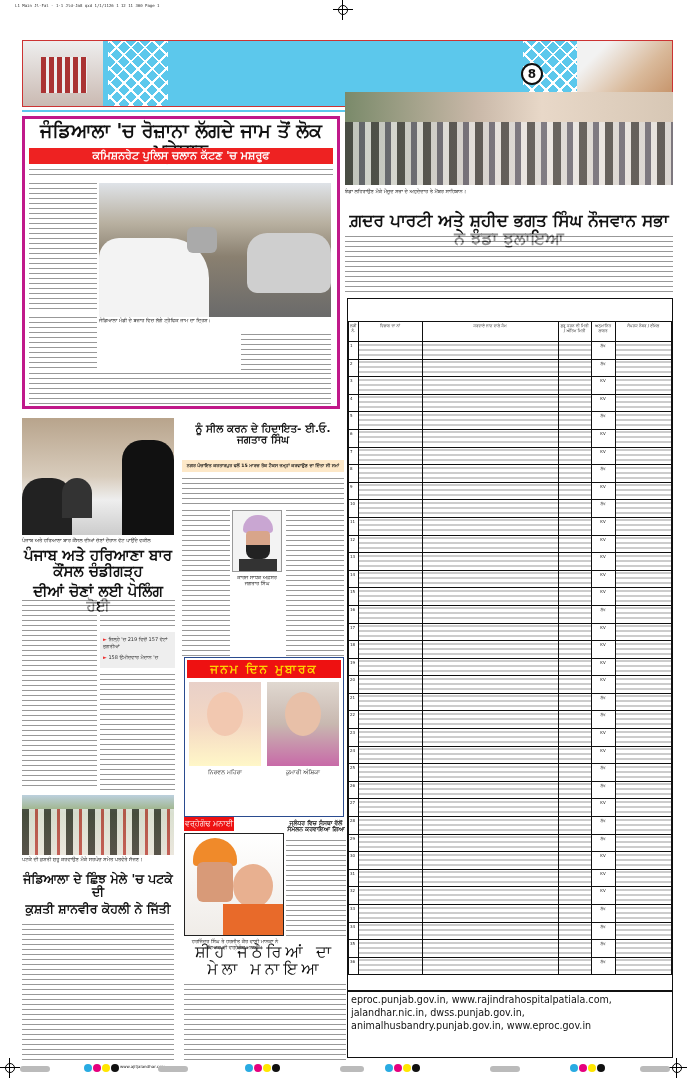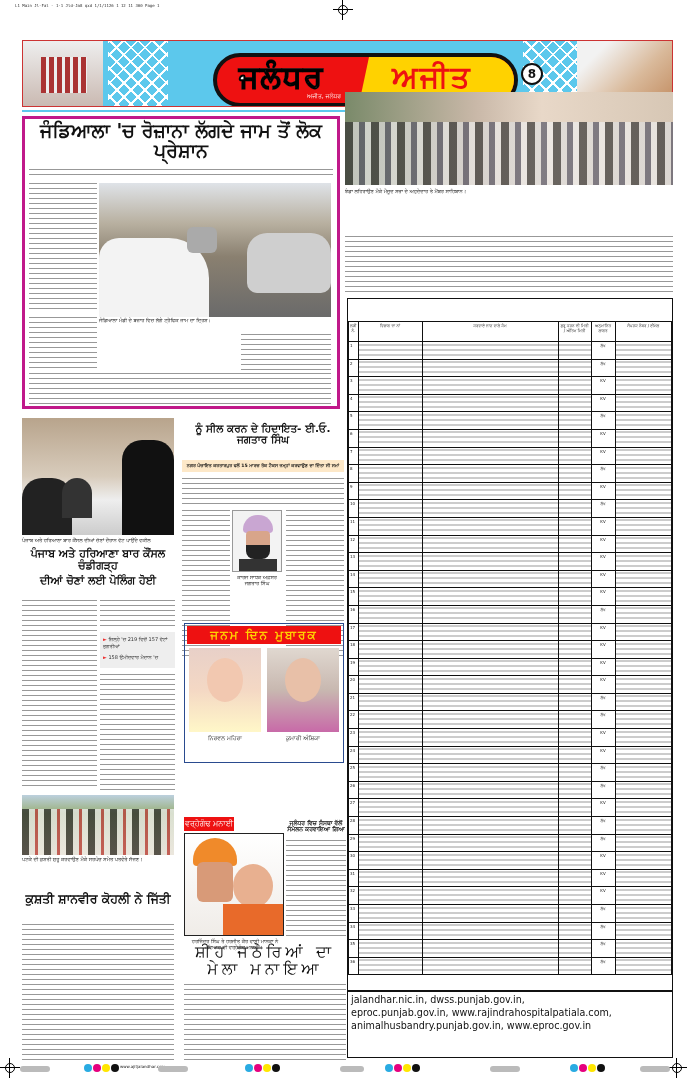--- a/index.html
+++ b/index.html
@@ -43,21 +43,21 @@
 td,th{border:1px solid #111;padding:1px;vertical-align:top;line-height:1.25}
 th{height:20px;font-weight:normal;font-size:4px}
 tr.r td{height:17.6px}
 .foot{position:absolute;left:347px;top:991px;width:326px;height:67px;border:1px solid #111;font-size:9.6px;line-height:13px}
 .foot .l{position:absolute;left:3px;top:1px;width:268px}
 .foot .r{position:absolute;left:272px;top:0;height:65px;width:52px;border-left:1px solid #111;padding:2px;font-size:7px;line-height:10px}
 .foot .first{font-weight:bold;font-size:9px}
 .cmyk{position:absolute;top:1066px;height:6px;border-radius:3px}
 .dots{position:absolute;top:1064px;display:flex;gap:1px}
 .dots i{width:8px;height:8px;border-radius:50%}
-.bday{position:absolute;left:184px;top:623px;width:160px;height:140px;border:1px solid #2a4b8f}
+.bday{position:absolute;left:184px;top:657px;width:160px;height:160px;border:1px solid #2a4b8f}
 .bday .tt{position:absolute;left:2px;top:2px;width:154px;height:18px;background:#e11;color:#ffd200;font-size:12px;font-weight:bold;text-align:center;line-height:18px;letter-spacing:2px}
 .sb{position:absolute;left:184px;top:817px;width:50px;height:14px;background:#e11;color:#fff;font-size:8px;text-align:center;line-height:14px}
 </style>
 </head>
 <body>
 
 <div class="slug">L1 Main Jl-Fal - 1-1 Jld-Ja8 qxd   1/1/1126 1   12 11 300  Page 1</div>
 <div class="reg" style="left:333px;top:0">
     <span></span>
   </div>
@@ -68,51 +68,46 @@
     <span></span>
   </div>
 
 <div class="mast">
   <div class="bld1">
       <i></i>
     </div>
   <div class="diam" style="left:85px"></div>
   <div class="diam" style="left:500px"></div>
   <div class="bld2"></div>
-  <div class="pill">
-    <div class="right"></div>
-    <span class="t1">ਜਲੰਧਰ</span>
-    <span class="t2">ਅਜੀਤ</span>
-    <span class="s1">ਅਜੀਤ, ਜਲੰਧਰ</span>
-    <span class="s2">ਵੀਰਵਾਰ, 19 ਮਾਰਚ 2026</span>
-  </div>
   <div class="pageno">8</div>
 </div>
 <div class="rule"></div>
 
 <div class="box1">
   <div class="hl h1">ਜੰਡਿਆਲਾ 'ਚ ਰੋਜ਼ਾਨਾ ਲੱਗਦੇ ਜਾਮ ਤੋਂ ਲੋਕ ਪ੍ਰੇਸ਼ਾਨ</div>
+  <div class="redbar">ਕਮਿਸ਼ਨਰੇਟ ਪੁਲਿਸ ਚਲਾਨ ਕੱਟਣ 'ਚ ਮਸ਼ਰੂਫ</div>
   <div class="txt" style="left:4px;top:48px;width:304px;height:12px"></div>
   <div class="txt" style="left:4px;top:62px;width:68px;height:132px"></div>
   <div class="photo" style="left:74px;top:64px;width:232px;height:134px;background:linear-gradient(#dfe3e8 0,#b8b0a0 30%,#8a8070 55%,#6a6a6a 100%)">
     <div style="position:absolute;left:0;top:55px;width:110px;height:79px;background:#f3f3f3;border-radius:20px 40px 0 0"></div>
     <div style="position:absolute;left:148px;top:50px;width:84px;height:60px;background:#cfcfcf;border-radius:20px 20px 10px 10px"></div>
     <div style="position:absolute;left:88px;top:44px;width:30px;height:26px;background:#aaa;border-radius:6px"></div>
   </div>
   <div class="cap" style="left:74px;top:198px;width:232px">ਜੰਡਿਆਲਾ ਮੰਡੀ ਦੇ ਬਜ਼ਾਰ ਵਿਚ ਲੱਗੇ ਟ੍ਰੈਫਿਕ ਜਾਮ ਦਾ ਦ੍ਰਿਸ਼।</div>
   <div class="txt" style="left:4px;top:196px;width:68px;height:54px"></div>
   <div class="txt" style="left:216px;top:213px;width:90px;height:40px"></div>
   <div class="txt" style="left:4px;top:252px;width:302px;height:34px"></div>
 </div>
 
 <div class="box2">
   <div class="photo" style="left:0;top:0;width:328px;height:93px;background:linear-gradient(90deg,#7a8a6a,#c9b8a8 40%,#e8d8c8 60%,#d7c7b5)">
     <div style="position:absolute;left:0;top:30px;width:328px;height:63px;background:repeating-linear-gradient(90deg,#333 0 8px,#ddd 8px 14px,#556 14px 20px,#eee 20px 26px);opacity:.7"></div>
   </div>
   <div class="cap" style="left:0;top:96px">ਝੰਡਾ ਲਹਿਰਾਉਣ ਮੌਕੇ ਮੌਜੂਦ ਸਭਾ ਦੇ ਅਹੁਦੇਦਾਰ ਤੇ ਮੈਂਬਰ ਸਾਹਿਬਾਨ।</div>
+  <div class="hl h2">ਗ਼ਦਰ ਪਾਰਟੀ ਅਤੇ ਸ਼ਹੀਦ ਭਗਤ ਸਿੰਘ ਨੌਜਵਾਨ ਸਭਾ ਨੇ ਝੰਡਾ ਝੁਲਾਇਆ</div>
   <div class="txt" style="left:0;top:142px;width:328px;height:60px"></div>
 </div>
 
 <div class="tender">
   <table>
     <thead>
         <tr>
       <th style="width:9px">ਲੜੀ ਨੰ.</th>
       <th style="width:64px">ਵਿਭਾਗ ਦਾ ਨਾਂ</th>
       <th style="width:136px">ਕਰਵਾਏ ਜਾਣ ਵਾਲੇ ਕੰਮ</th>
@@ -408,33 +403,33 @@
           <td style="background: repeating-linear-gradient(rgb(255, 255, 255) 0px, rgb(255, 255, 255) 2px, rgb(153, 153, 153) 2px, rgb(153, 153, 153) 3px, rgb(255, 255, 255) 3px, rgb(255, 255, 255) 5px);"></td>
           <td style="background: repeating-linear-gradient(rgb(255, 255, 255) 0px, rgb(255, 255, 255) 2px, rgb(153, 153, 153) 2px, rgb(153, 153, 153) 3px, rgb(255, 255, 255) 3px, rgb(255, 255, 255) 5px);"></td>
           <td style="text-align: center;">ਲੱਖ</td>
           <td style="background: repeating-linear-gradient(rgb(255, 255, 255) 0px, rgb(255, 255, 255) 2px, rgb(153, 153, 153) 2px, rgb(153, 153, 153) 3px, rgb(255, 255, 255) 3px, rgb(255, 255, 255) 5px);"></td>
         </tr>
       </tbody>
   </table>
 </div>
 <div class="foot">
   <div class="l">
+    <div>eproc.punjab.gov.in, www.rajindrahospitalpatiala.com,</div>
     <div>jalandhar.nic.in, dwss.punjab.gov.in,</div>
-    <div>eproc.punjab.gov.in, www.rajindrahospitalpatiala.com,</div>
     <div>animalhusbandry.punjab.gov.in, www.eproc.gov.in</div>
   </div>
 </div>
 
 <div class="photo" style="left:22px;top:418px;width:152px;height:117px;background:linear-gradient(#b8a48c,#d8ccbc 50%,#eee 70%,#ccc)">
   <div style="position:absolute;left:0;top:60px;width:50px;height:57px;background:#222;border-radius:20px 20px 0 0"></div>
   <div style="position:absolute;left:40px;top:60px;width:30px;height:40px;background:#333;border-radius:15px 15px 0 0"></div>
   <div style="position:absolute;left:100px;top:22px;width:52px;height:95px;background:#111;border-radius:20px 20px 0 0"></div>
 </div>
 <div class="cap" style="left:22px;top:537px;width:152px">ਪੰਜਾਬ ਅਤੇ ਹਰਿਆਣਾ ਬਾਰ ਕੌਂਸਲ ਦੀਆਂ ਚੋਣਾਂ ਦੌਰਾਨ ਵੋਟ ਪਾਉਂਦੇ ਵਕੀਲ</div>
-<div class="hl" style="position:absolute;left:22px;top:548px;width:152px;font-size:11px">
+<div class="hl" style="position:absolute;left:22px;top:548px;width:152px;font-size:15px">
     <div>ਪੰਜਾਬ ਅਤੇ ਹਰਿਆਣਾ ਬਾਰ ਕੌਂਸਲ ਚੰਡੀਗੜ੍ਹ</div>
     <div style="margin-top:4px">ਦੀਆਂ ਚੋਣਾਂ ਲਈ ਪੋਲਿੰਗ ਹੋਈ</div>
   </div>
 <div class="txt" style="left:22px;top:598px;width:75px;height:192px"></div>
 <div class="txt" style="left:100px;top:598px;width:75px;height:30px"></div>
 <div style="position:absolute;left:100px;top:632px;width:75px;height:36px;background:#eee">
   <div style="font-size:5px;padding:4px 3px;color:#333"><span style="color:#e33">► </span><span>ਜ਼ਿਲ੍ਹੇ 'ਚ 219 ਵਿਚੋਂ 157 ਵੋਟਾਂ ਭੁਗਤੀਆਂ</span></div>
   <div style="font-size:5px;padding:0 3px;color:#333"><span style="color:#e33">► </span><span>158 ਉਮੀਦਵਾਰ ਮੈਦਾਨ 'ਚ</span></div>
 </div>
 <div class="txt" style="left:100px;top:672px;width:75px;height:118px"></div>
@@ -482,21 +477,22 @@
     <div>ਸ਼ੀਹ ਜਠੇਰਿਆਂ ਦਾ</div>
     <div>ਮੇਲਾ ਮਨਾਇਆ</div>
   </div>
 <div class="txt" style="left:184px;top:982px;width:162px;height:80px"></div>
 
 <div class="photo" style="left:22px;top:795px;width:152px;height:60px;background:linear-gradient(#bcd0de,#9ab07a 30%,#d8c8a8)">
   <div style="position:absolute;left:0;top:14px;width:152px;height:46px;background:repeating-linear-gradient(90deg,#222 0 7px,#eee 7px 13px,#b33 13px 16px,#f4f4f4 16px 22px);opacity:.7"></div>
 </div>
 <div class="cap" style="left:22px;top:856px;width:152px">ਪਟਕੇ ਦੀ ਕੁਸ਼ਤੀ ਸ਼ੁਰੂ ਕਰਵਾਉਣ ਮੌਕੇ ਸਰਪੰਚ ਸਮੇਤ ਪਤਵੰਤੇ ਸੱਜਣ।</div>
 <div class="hl" style="position:absolute;left:22px;top:872px;width:152px;font-size:12.5px">
-    <div style="margin-top:20px">ਕੁਸ਼ਤੀ ਸ਼ਾਨਵੀਰ ਕੋਹਲੀ ਨੇ ਜਿੱਤੀ</div>
+    <div>ਜੰਡਿਆਲਾ ਦੇ ਛਿੰਝ ਮੇਲੇ 'ਚ ਪਟਕੇ ਦੀ</div>
+    <div style="margin-top:4px">ਕੁਸ਼ਤੀ ਸ਼ਾਨਵੀਰ ਕੋਹਲੀ ਨੇ ਜਿੱਤੀ</div>
   </div>
 <div class="txt" style="left:22px;top:922px;width:152px;height:142px"></div>
 
 <div class="cmyk" style="left:20px;width:30px;background:#bbb"></div>
 <div class="dots" style="left:84px">
     <i style="background:#29abe2"></i>
     <i style="background:#e6007e"></i>
     <i style="background:#ffe600"></i>
     <i style="background:#111"></i>
   </div>

